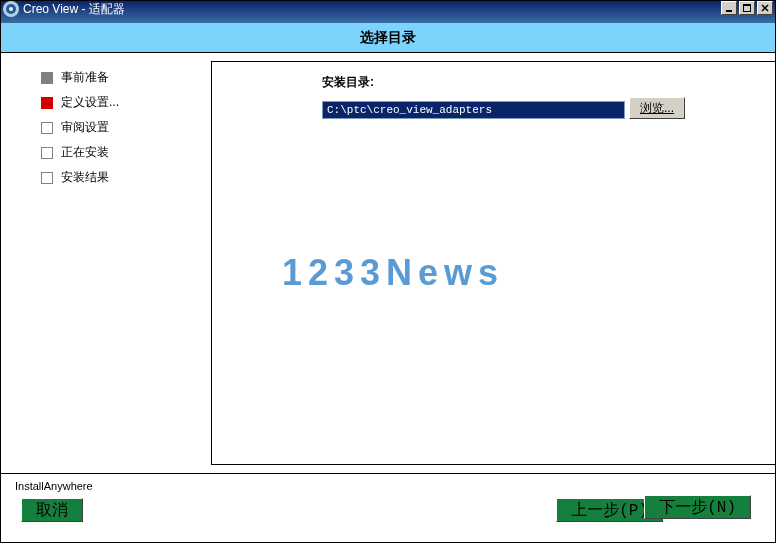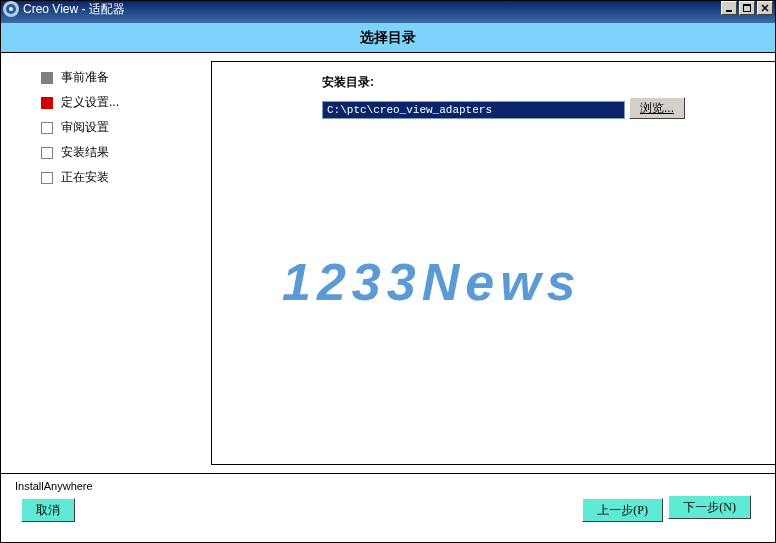--- a/index.html
+++ b/index.html
@@ -122,52 +122,51 @@
   border-bottom-color: #404040;
   font-size: 12px;
   cursor: pointer;
   font-family: inherit;
   text-decoration: underline;
 }
 .watermark {
   position: absolute;
   top: 190px;
   left: 70px;
-  font-size: 52px;
+  font-size: 36px;
   font-weight: bold;
   color: #5b9bd5;
   font-family: "Comic Sans MS", cursive, sans-serif;
   letter-spacing: 6px;
   pointer-events: none;
-  font-style: italic;
 }
 .footer-area {
   height: 70px;
   background: #fff;
   border-top: 1px solid #000;
   position: relative;
   padding: 6px 32px;
 }
 .installer-brand {
   font-size: 11px;
   position: absolute;
   left: 14px;
   top: 6px;
 }
 .footer-btn {
   position: absolute;
   height: 24px;
   padding: 0 14px;
-  background: #5eead4;
+  background: #15803d;
   border: 1px solid #fff;
   border-right-color: #404040;
   border-bottom-color: #404040;
-  font-size: 12px;
+  font-size: 16px;
   cursor: pointer;
-  font-family: Liberation Serif, serif;
+  font-family: Liberation Mono, monospace;
 }
 .btn-cancel { left: 20px; top: 24px; }
 .btn-prev { right: 112px; top: 24px; }
 .btn-next { right: 24px; top: 21px; }
 </style>
 </head>
 <body>
 
 <div class="titlebar">
   <span class="app-icon">
@@ -210,25 +209,25 @@
     <div class="step-item">
       <span class="step-box current"></span>
       <span>定义设置...</span>
     </div>
     <div class="step-item">
       <span class="step-box pending"></span>
       <span>审阅设置</span>
     </div>
     <div class="step-item">
       <span class="step-box pending"></span>
+      <span>正在安装</span>
+    </div>
+    <div class="step-item">
+      <span class="step-box pending"></span>
       <span>安装结果</span>
-    </div>
-    <div class="step-item">
-      <span class="step-box pending"></span>
-      <span>正在安装</span>
     </div>
   </div>
 
   <div class="content-panel">
     <div class="field-label">安装目录:</div>
     <div class="field-row">
       <input class="path-input" type="text" value="C:\ptc\creo_view_adapters" style="">
       <button class="browse-btn">浏览...</button>
     </div>
     <div class="watermark">1233News</div>

